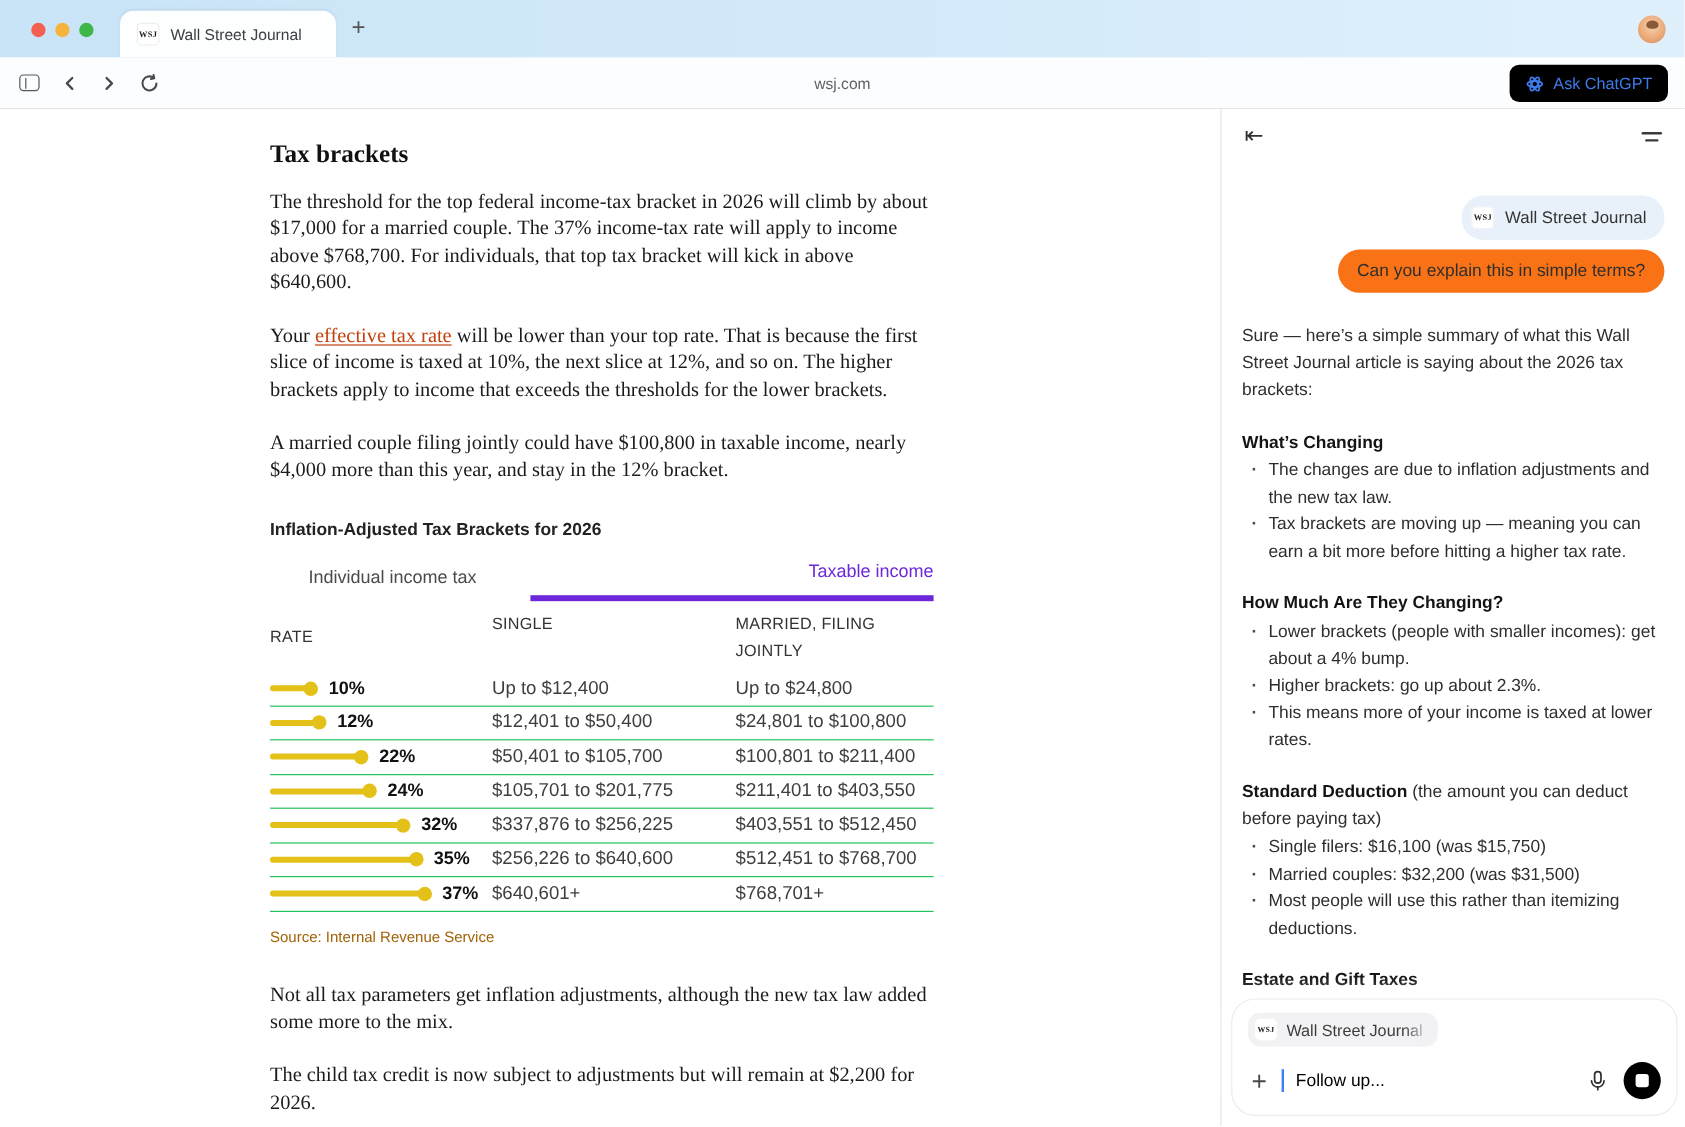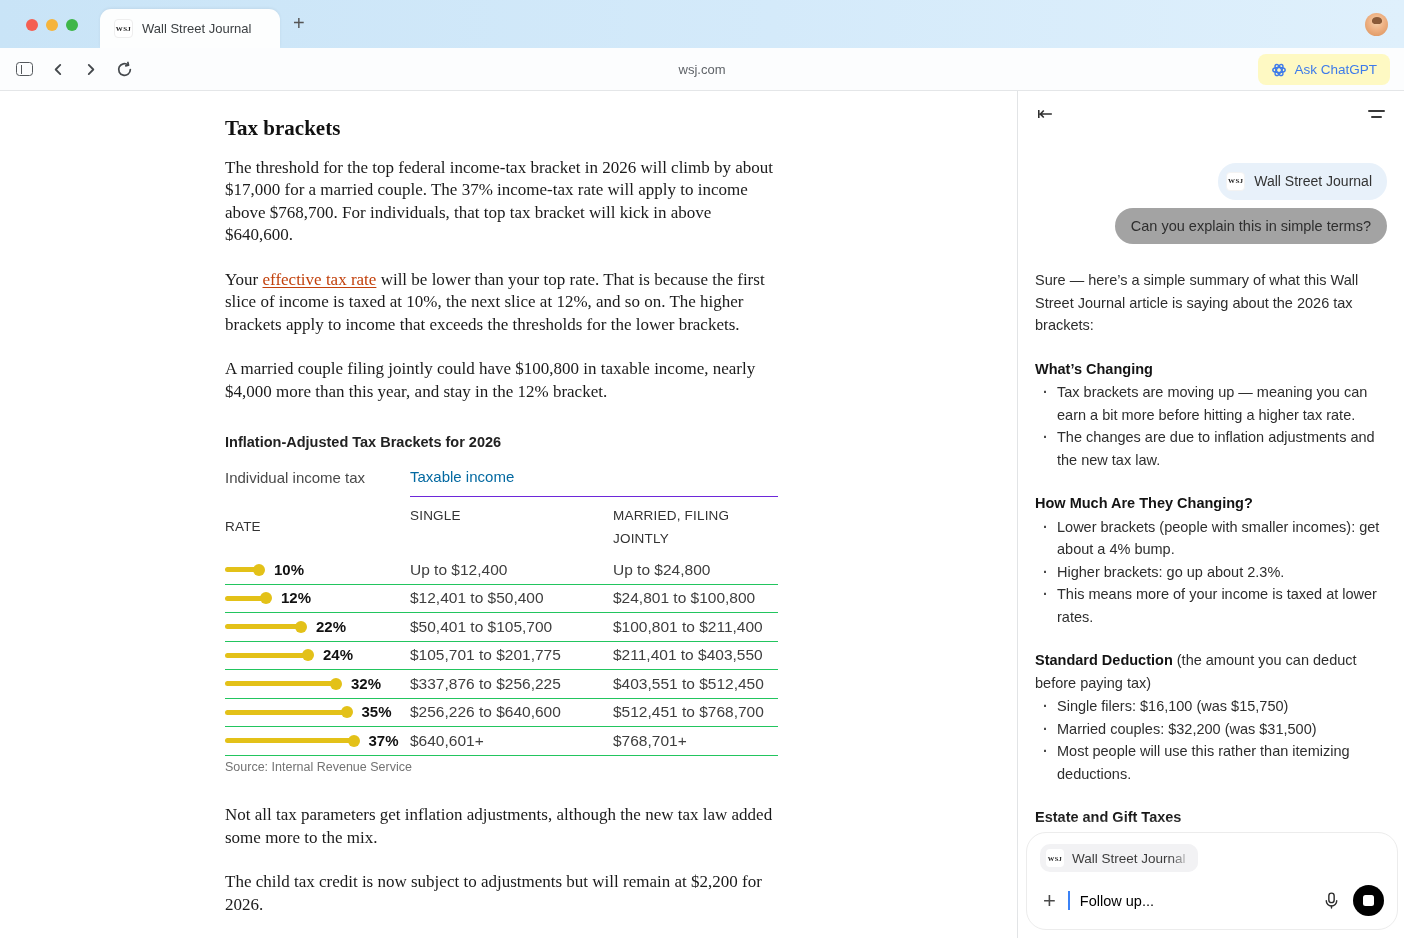--- a/index.html
+++ b/index.html
@@ -19,61 +19,61 @@
   .avatar { position:absolute; right:16px; top:13px; width:23px; height:23px; border-radius:50%; background:radial-gradient(circle at 50% 38%, #f6d3ae 0%, #eeb183 45%, #d98f58 100%); overflow:hidden; }
   .avatar::after { content:''; position:absolute; left:6.5px; top:4px; width:10px; height:7px; border-radius:50% 50% 40% 40%; background:#8a5a38; }
 
   
   .toolbar { height:43px; background:#fcfdfe; border-bottom:1px solid #e4e6e8; position:relative; display:flex; align-items:center; }
   .nav-icons { display:flex; align-items:center; gap:19px; padding-left:16px; }
   .sb-toggle { width:17px; height:14px; border:1.6px solid #54585c; border-radius:3.5px; position:relative; }
   .sb-toggle::before { content:''; position:absolute; left:3.5px; top:1.5px; bottom:1.5px; width:1.6px; background:#54585c; }
   .nav-svg { display:block; }
   .url { position:absolute; left:0; right:0; text-align:center; font-size:13px; color:#5f6368; pointer-events:none; }
-  .ask-btn { position:absolute; right:14px; top:6px; height:31px; display:flex; align-items:center; gap:7px; padding:0 13px; background:#fef9c3; border-radius:8px; color:#3e7bea; font-size:13.5px; font-weight:500; cursor:default; }
+  .ask-btn { position:absolute; right:14px; top:6px; height:31px; display:flex; align-items:center; gap:7px; padding:0 13px; background:#000000; border-radius:8px; color:#3e7bea; font-size:13.5px; font-weight:500; cursor:default; }
 
   
   .content { display:flex; height:847px; }
   .main { flex:1; overflow:hidden; }
   .article { width:553px; margin:16px 0 0 225px; font-family:"Liberation Serif", serif; font-size:17px; color:#1b1b1b; line-height:22.5px; }
   .article p { margin:0 0 22px; }
   .article h2 { font-size:21px; font-weight:bold; color:#111; margin:26px 0 17px; }
   .article a { color:#c2410c; text-decoration:underline; text-underline-offset:2px; }
 
   
   .wsj-table { font-family:"Liberation Sans", sans-serif; margin:28px 0 26px; }
   .tbl-title { font-size:14.5px; font-weight:bold; color:#222; margin-bottom:12px; }
   .tbl-groups { display:flex; align-items:flex-end; }
-  .grp-left { width:185px; font-size:15px; color:#4a4a4a; padding-bottom:8px; }
-  .grp-right { flex:1; text-align:left; font-size:15px; color:#0369a1; padding-bottom:8px; border-bottom:1px solid #6d28d9; }
+  .grp-left { width:185px; font-size:15px; color:#4a4a4a; padding-bottom:8px;margin-left:32px; }
+  .grp-right { flex:1; text-align:right; font-size:15px; color:#6d28d9; padding-bottom:8px; border-bottom:5px solid #6d28d9; }
   .tbl-head { display:flex; padding:8px 0 6px; font-size:13.5px; color:#333; letter-spacing:0.2px; }
   .tbl-row { display:flex; align-items:center; height:28.5px; border-bottom:1px solid #22c55e; font-size:15.5px; color:#3e3e3e; }
   .tbl-row:last-child { border-bottom:none; }
   .c-rate { width:185px; display:flex; align-items:center; }
   .c-single { width:203px; }
   .c-married { flex:1; }
   .rate-bar { height:5px; background:#e3c118; border-radius:3px; position:relative; }
   .rate-bar::after { content:''; position:absolute; right:-5px; top:-3.5px; width:12px; height:12px; border-radius:50%; background:inherit; }
   .rate-label { margin-left:14px; font-weight:bold; font-size:15px; color:#111; }
-  .tbl-source { font-size:12.5px; color:#737373; }
+  .tbl-source { font-size:12.5px; color:#a16207; margin-top:10px; }
 
   
   .chat { width:387px; min-width:387px; border-left:1px solid #e2e4e6; position:relative; background:#fff; }
   .chat-header { height:44px; display:flex; justify-content:space-between; align-items:center; padding:0 19px; }
   .collapse-ic { font-size:19px; color:#2f2f2f; line-height:1; }
   .opts-ic { display:flex; flex-direction:column; align-items:center; gap:4px; padding-top:2px; }
   .opts-ic span { display:block; height:1.8px; background:#3a3a3a; border-radius:1px; }
   .opts-ic .l1 { width:17px; } .opts-ic .l2 { width:11px; }
   .chat-messages { padding:0 17px; height:calc(100% - 44px); overflow:hidden; font-size:14.5px; color:#2e2e2e; line-height:22.5px; }
   .msg-right { display:flex; justify-content:flex-end; }
   .pill { display:inline-flex; align-items:center; gap:9px; background:#e8f1fa; border-radius:18px; padding:7px 15px 7px 8px; }
   .pill .wsj-box { border:1px solid #f3f3f3; }
   .pill-label { font-size:14px; color:#333; }
   .attach-row { margin-top:28px; }
-  .bubble { display:inline-block; background:#a3a3a3; border-radius:18px; padding:7px 16px; font-size:14.5px; color:#2e2e2e; margin-top:8px; }
+  .bubble { display:inline-block; background:#f97316; border-radius:18px; padding:7px 16px; font-size:14.5px; color:#2e2e2e; margin-top:8px; }
   .assistant { margin-top:25px; }
   .sec { margin-top:21px; }
   .sec-head strong { font-size:14.5px; color:#141414; }
   .sec ul { list-style:none; margin-top:1px; }
   .sec li { position:relative; padding-left:22px; }
   .sec li::before { content:'·'; position:absolute; left:8px; top:0; font-weight:bold; color:#4a4a4a; }
 
   
   .composer { position:absolute; left:8px; right:6px; bottom:8px; background:#fff; border:1px solid #ececec; border-radius:20px; padding:11px 13px 13px; box-shadow:0 -4px 14px rgba(255,255,255,0.9); }
   .chip { display:inline-flex; align-items:center; gap:8px; background:#f2f2f4; border-radius:10px; padding:5px 12px 5px 6px; position:relative; overflow:hidden; }
@@ -238,22 +238,22 @@
         <div class="msg-right">
           <span class="bubble">Can you explain this in simple terms?</span>
         </div>
 
         <div class="assistant">
           <p>Sure — here’s a simple summary of what this Wall Street Journal article is saying about the 2026 tax brackets:</p>
 
           <div class="sec">
             <div class="sec-head"><strong>What’s Changing</strong><span></span></div>
             <ul>
+              <li>The changes are due to inflation adjustments and the new tax law.</li>
               <li>Tax brackets are moving up — meaning you can earn a bit more before hitting a higher tax rate.</li>
-              <li>The changes are due to inflation adjustments and the new tax law.</li>
             </ul>
           </div>
 
           <div class="sec">
             <div class="sec-head"><strong>How Much Are They Changing?</strong><span></span></div>
             <ul>
               <li>Lower brackets (people with smaller incomes): get about a 4% bump.</li>
               <li>Higher brackets: go up about 2.3%.</li>
               <li>This means more of your income is taxed at lower rates.</li>
             </ul>

